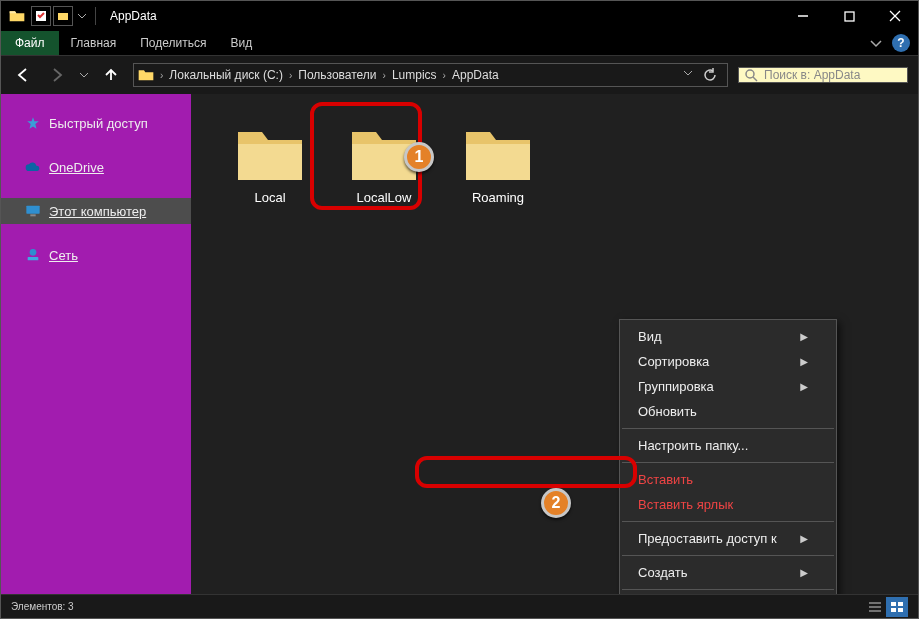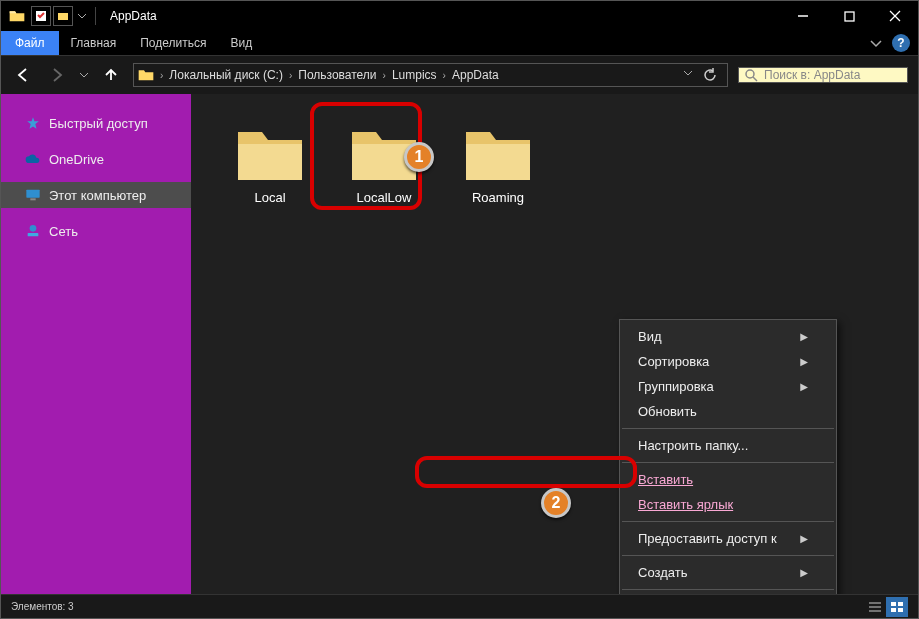--- a/index.html
+++ b/index.html
@@ -10,53 +10,53 @@
   .titlebar .tb-icons { display: flex; gap: 0; align-items: center; }
   .titlebar .folder-mini { width: 16px; height: 14px; }
   .qat { display: flex; gap: 2px; margin-left: 6px; align-items: center; }
   .qat-box { width: 20px; height: 20px; border: 1px solid #555; display: flex; align-items: center; justify-content: center; }
   .titlebar-title { margin-left: 14px; }
   .tb-sep { width: 1px; height: 18px; background: #444; margin-left: 8px; }
   .win-controls { margin-left: auto; display: flex; }
   .win-btn { width: 46px; height: 30px; display: flex; align-items: center; justify-content: center; color: #fff; }
 
   .menubar { height: 25px; background: #000; display: flex; align-items: stretch; border-bottom: 1px solid #333; font-size: 12px; }
-  .file-tab { background: #3b82f6; color: #fff; padding: 0 14px; display: flex; align-items: center; }
+  .file-tab { background: #14532d; color: #fff; padding: 0 14px; display: flex; align-items: center; }
   .menu-item { color: #ccc; padding: 0 12px; display: flex; align-items: center; }
   .ribbon-right { margin-left: auto; display: flex; align-items: center; padding-right: 8px; gap: 10px; color: #aaa; }
   .help-circle { width: 18px; height: 18px; border-radius: 50%; background: #2f6fb0; color: #fff; display: flex; align-items: center; justify-content: center; font-size: 12px; font-weight: bold; }
 
   .addrbar { height: 38px; background: #191919; display: flex; align-items: center; padding: 0 10px; gap: 10px; }
   .nav-arrow { width: 24px; height: 24px; color: #fff; display: flex; align-items: center; justify-content: center; }
   .nav-arrow.dim { color: #666; }
   .breadcrumb { flex: 1; height: 24px; border: 1px solid #555; background: #191919; display: flex; align-items: center; padding: 0 4px; color: #ddd; font-size: 12px; gap: 4px; }
   .bc-seg { display: inline-flex; align-items: center; gap: 2px; }
   .bc-chev { color: #aaa; font-size: 10px; margin: 0 2px; }
   .bc-controls { margin-left: auto; display: flex; gap: 10px; padding-right:6px; color: #aaa; }
   .searchbox { width: 170px; height: 16px; border: 1px solid #555; background: #fef9c3; display: flex; align-items: center; padding: 0 6px; color: #888; font-size: 12px; gap: 6px; }
 
   .body { display: flex; height: calc(100% - 30px - 25px - 38px - 24px); background: #202020; }
   .sidebar { width: 190px; background: #a21caf; padding-top: 16px; font-size: 13px; text-align: center; }
   .side-item { display: flex; align-items: center; gap: 8px; padding: 5px 8px 5px 24px; color: #eee; }
   .side-item.sel { background: #4d4d4d; }
-  .side-item.group-gap { margin-top: 10px; }
+  .side-item.group-gap { margin-top: 18px; text-decoration: underline; }
   .side-ico { width: 16px; height: 16px; display: flex; align-items: center; justify-content: center; }
 
   .content { flex: 1; background: #202020; position: relative; padding-top: 30px; padding-left: 24px; }
   .folders-row { display: flex; gap: 4px; }
   .folder-item { width: 110px; display: flex; flex-direction: column; align-items: center; color: #fff; font-size: 13px; }
   .folder-icon-lg { width: 72px; height: 60px; }
   .folder-label { margin-top: 6px; }
 
   .annot-box { position: absolute; border: 4px solid #d80000; border-radius: 12px; pointer-events: none; }
   .annot-badge { position: absolute; width: 30px; height: 30px; border-radius: 50%; background: #e48128; border: 3px solid #c7c7c7; color: #fff; font-weight: bold; display: flex; align-items: center; justify-content: center; font-size: 16px; pointer-events: none; box-shadow: 0 2px 3px rgba(0,0,0,.6); }
 
   .ctx-menu { position: absolute; left: 428px; top: 225px; width: 218px; background: #2b2b2b; border: 1px solid #555; box-shadow: 3px 3px 8px rgba(0,0,0,.6); font-size: 13px; color: #eee; padding: 4px 0; }
   .ctx-item { padding: 5px 28px 5px 18px; display: flex; align-items: center; justify-content: space-between; }
-  .ctx-item.disabled { color: #f9a8d4; text-decoration: underline; }
+  .ctx-item.disabled { color: #ef4444; }
   .ctx-item.hover { background: #4d4d4d; }
   .ctx-sep { height: 1px; background: #555; margin: 4px 2px; }
   .ctx-chev { color: #ccc; font-size: 10px; }
 
   .statusbar { position: absolute; bottom: 0; left: 0; right: 0; height: 24px; background: #191919; border-top: 1px solid #333; display: flex; align-items: center; padding: 0 10px; color: #ccc; font-size: 10px; }
   .view-toggles { margin-left: auto; display: flex; gap: 0; }
   .vt { width: 22px; height: 20px; display: flex; align-items: center; justify-content: center; }
   .vt.active { background: #2f6fb0; }
 </style>
 </head>

